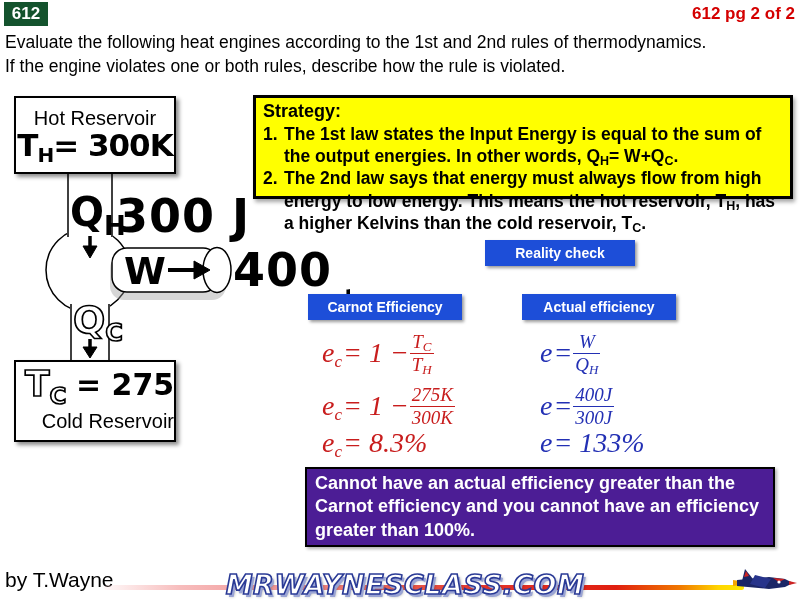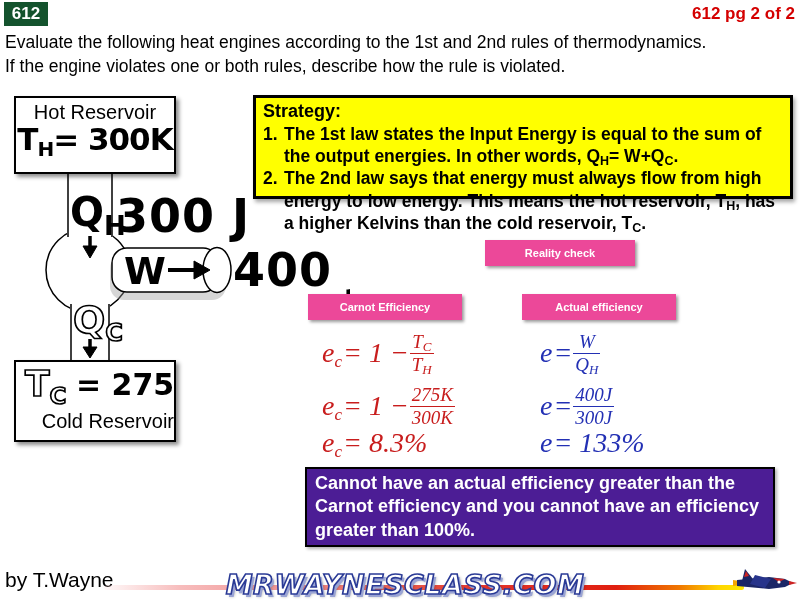--- a/index.html
+++ b/index.html
@@ -8,39 +8,39 @@
   
   .badge{position:absolute;left:4px;top:2px;width:44px;height:24px;background:#14532d;color:#fff;
          font-weight:bold;font-size:17px;display:flex;align-items:center;justify-content:center;}
   .pageref{position:absolute;right:5px;top:4px;color:#d40000;font-weight:bold;font-size:17px;}
   .intro{position:absolute;left:5px;top:30px;font-size:17.5px;line-height:1.38;color:#000;}
   
   .resbox{position:absolute;left:14px;width:158px;background:#fff;border:2px solid #000;
           box-shadow:3px 3px 4px rgba(0,0,0,0.45);text-align:center;}
   .resbox.hot{top:96px;height:74px;}
   .resbox.cold{top:360px;height:78px;}
-  .resname{font-size:20px;line-height:1.15;padding-top:3px;}
+  .resname{font-size:20px;line-height:1.15;padding-top:9px;}
   .restemp{font-family:"DejaVu Sans","Liberation Sans",sans-serif;font-weight:bold;font-size:31px;
            letter-spacing:-1px;line-height:1.0;}
   .restemp sub{font-size:20px;vertical-align:-6px;}
   .coldname{font-size:20px;line-height:1.1;text-align:right;}
   .plumbing{position:absolute;left:0;top:90px;}
   .svgheavy{font-family:"DejaVu Sans","Liberation Sans",sans-serif;font-weight:bold;}
   
   .strategy{position:absolute;left:253px;top:95px;width:540px;height:104px;background:#ffff00;
             border:3px solid #000;box-sizing:border-box;padding:2px 7px;font-size:17.5px;
             font-weight:600;line-height:1.27;box-shadow:2px 3px 4px rgba(0,0,0,0.35);}
   .strategy .stitle{font-weight:bold;font-size:18px;}
   .sitem{display:flex;}
   .sno{flex:0 0 21px;}
   .stext{flex:1;}
   .stext sub,.restemp sub{line-height:0;}
   .stext sub{font-size:12.5px;vertical-align:-3px;}
   
-  .blackbar{position:absolute;background:#ec4899;color:#fff;font-weight:bold;font-size:11px;
+  .blackbar{position:absolute;background:#1d4ed8;color:#fff;font-weight:bold;font-size:14px;
             display:flex;align-items:center;justify-content:center;height:26px;
             box-shadow:2px 2px 3px rgba(0,0,0,0.4);}
   .reality{left:485px;top:240px;width:150px;}
   .carnothdr{left:308px;top:294px;width:154px;}
   .actualhdr{left:522px;top:294px;width:154px;}
   
   .eqrow{position:absolute;display:flex;align-items:center;gap:1px;
          font-family:"Liberation Serif",serif;font-style:italic;font-size:28px;}
   .eqrow.red{color:#c81d1d;}
   .eqrow.blue{color:#2330b4;}

